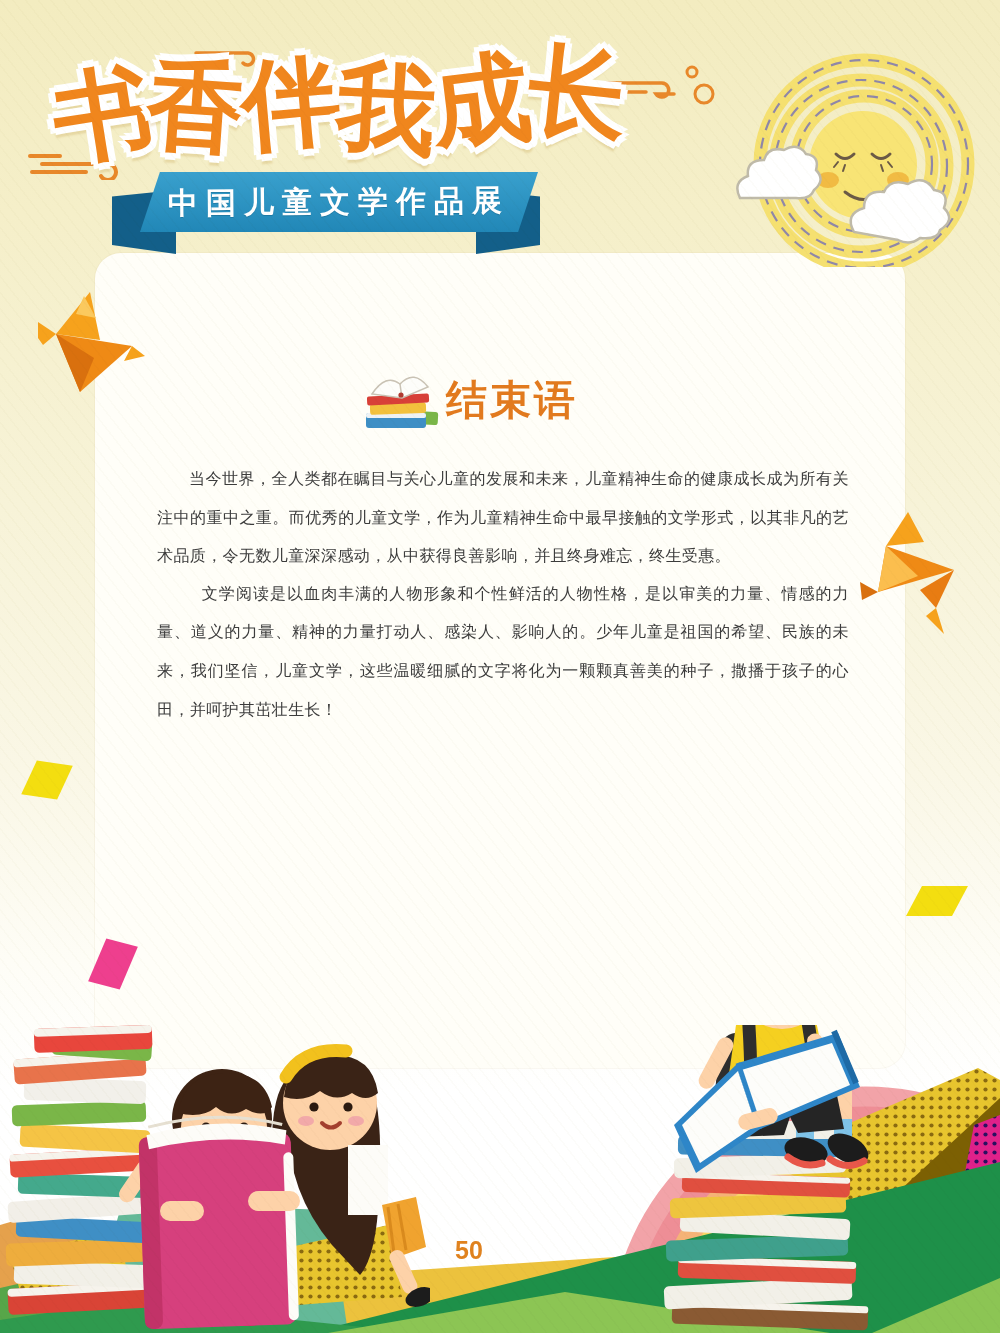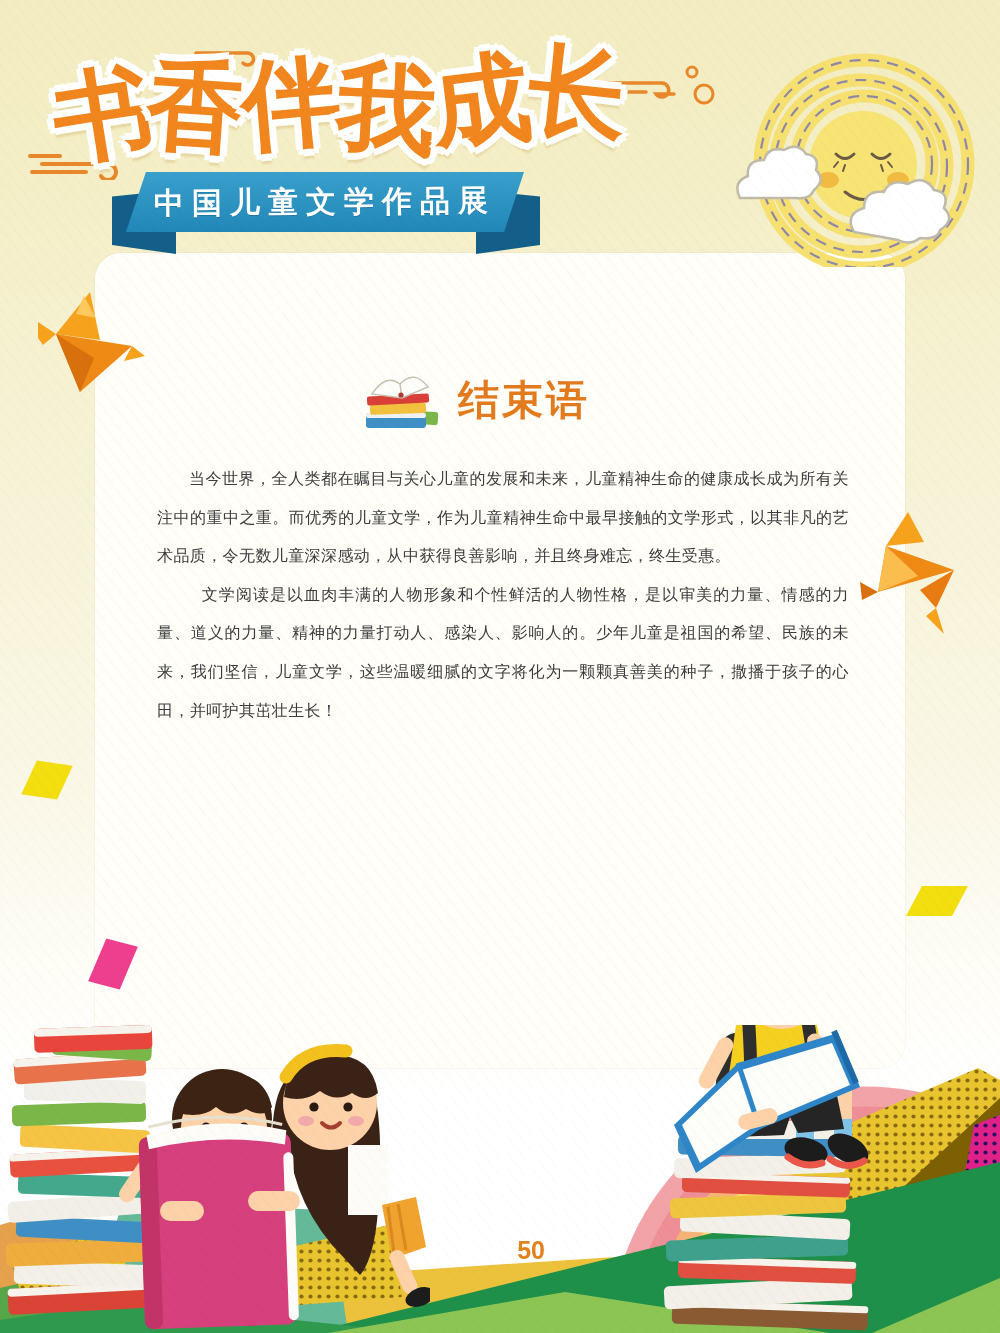--- a/index.html
+++ b/index.html
@@ -27,43 +27,43 @@
   .t2{transform:rotate(-5deg) translateY(-2px);}
   .t3{transform:rotate(3deg) translateY(4px);}
   .t4{transform:rotate(-7deg) translateY(-4px);}
   .t5{transform:rotate(6deg) translateY(-12px);}
   
   .ribbon{left:98px;top:168px;width:460px;height:92px;z-index:4;}
   .ribbon .tail{position:absolute;width:64px;height:64px;background:#135f89;}
   .ribbon .tail.l{left:14px;top:22px;clip-path:polygon(0 10%,100% 0,100% 100%,0 86%);}
   .ribbon .tail.r{right:18px;top:22px;clip-path:polygon(0 0,100% 10%,100% 86%,0 100%);}
   .ribbon .band{
-    position:absolute;left:28px;top:4px;width:398px;height:60px;
+    position:absolute;left:42px;top:4px;width:398px;height:60px;
     background:linear-gradient(180deg,#39a0cd,#2187b7);
     clip-path:polygon(5% 0,100% 0,95% 100%,0 100%);
     display:flex;align-items:center;justify-content:center;
   }
   .ribbon .band span{
     color:#fff;font-size:30px;font-weight:700;letter-spacing:8px;transform:rotate(-0.5deg);
     text-shadow:0 1px 0 rgba(0,60,90,.25);
   }
   
   .card{left:95px;top:253px;width:810px;height:815px;background:#fffef8;border-radius:26px;
         box-shadow:0 0 0 1px rgba(210,200,160,.12);z-index:1;}
   
-  .sect{left:360px;top:365px;width:320px;height:70px;z-index:2;display:flex;align-items:center;gap:16px;}
+  .sect{left:360px;top:365px;width:320px;height:70px;z-index:2;display:flex;align-items:center;gap:4px;}
   .sect .hd{font-size:41px;font-weight:800;color:#e27a1e;letter-spacing:3px;}
   
   .bodytext{left:157px;top:460px;width:692px;z-index:2;color:#3c3c3c;
             font-size:16px;line-height:38.6px;text-align:justify;letter-spacing:.4px;}
   .bodytext p{margin:0;}
   .ind2{text-indent:2em;}
-  .ind28{text-indent:2.8em;}
-  
-  .pagenum{left:455px;top:1236px;width:90px;text-align:right;z-index:7;
+  .ind28{text-indent:2.8em;font-family:Liberation Mono, monospace;}
+  
+  .pagenum{left:455px;top:1236px;width:90px;text-align:left;z-index:7;
            color:#e0821e;font-size:25px;font-weight:700;}
   
   .diamond{z-index:2;}
   svg{display:block;}
 </style>
 </head>
 <body>
 
 <svg class="abs" style="left:28px;top:146px;z-index:3" width="115" height="34" viewBox="0 0 115 34">
   <path d="M4,26 h54 M14,18 h66 a8,8 0 1 1 -7,12 M2,10 h30" stroke="#e8882a" stroke-width="4" fill="none" stroke-linecap="round"></path>

